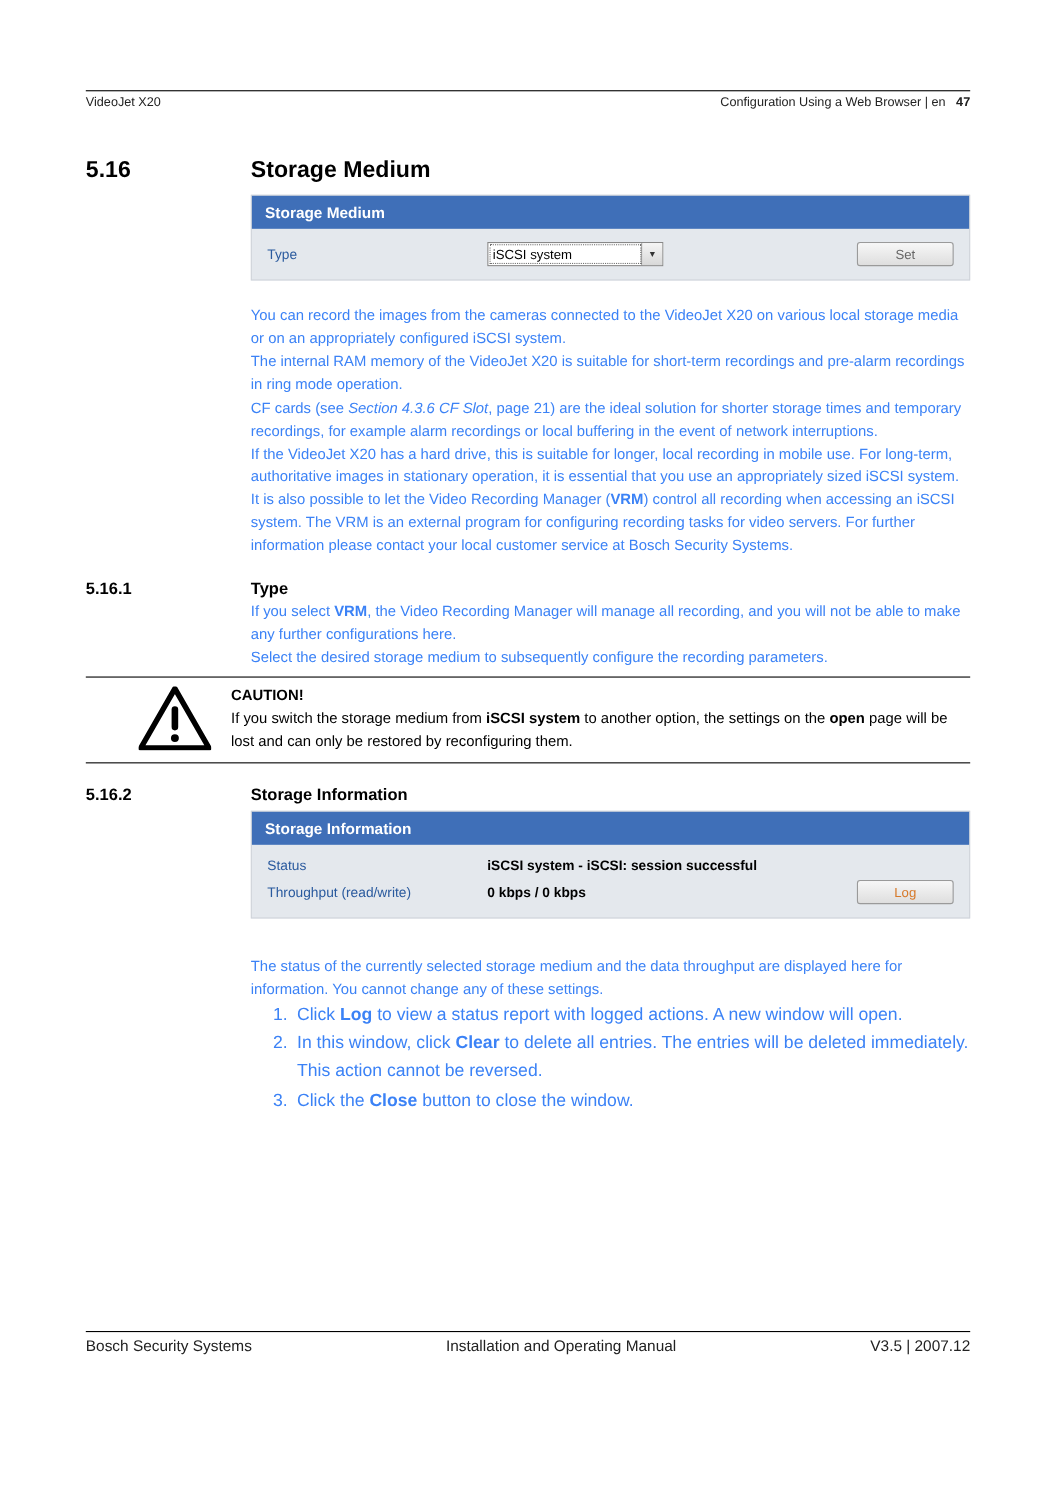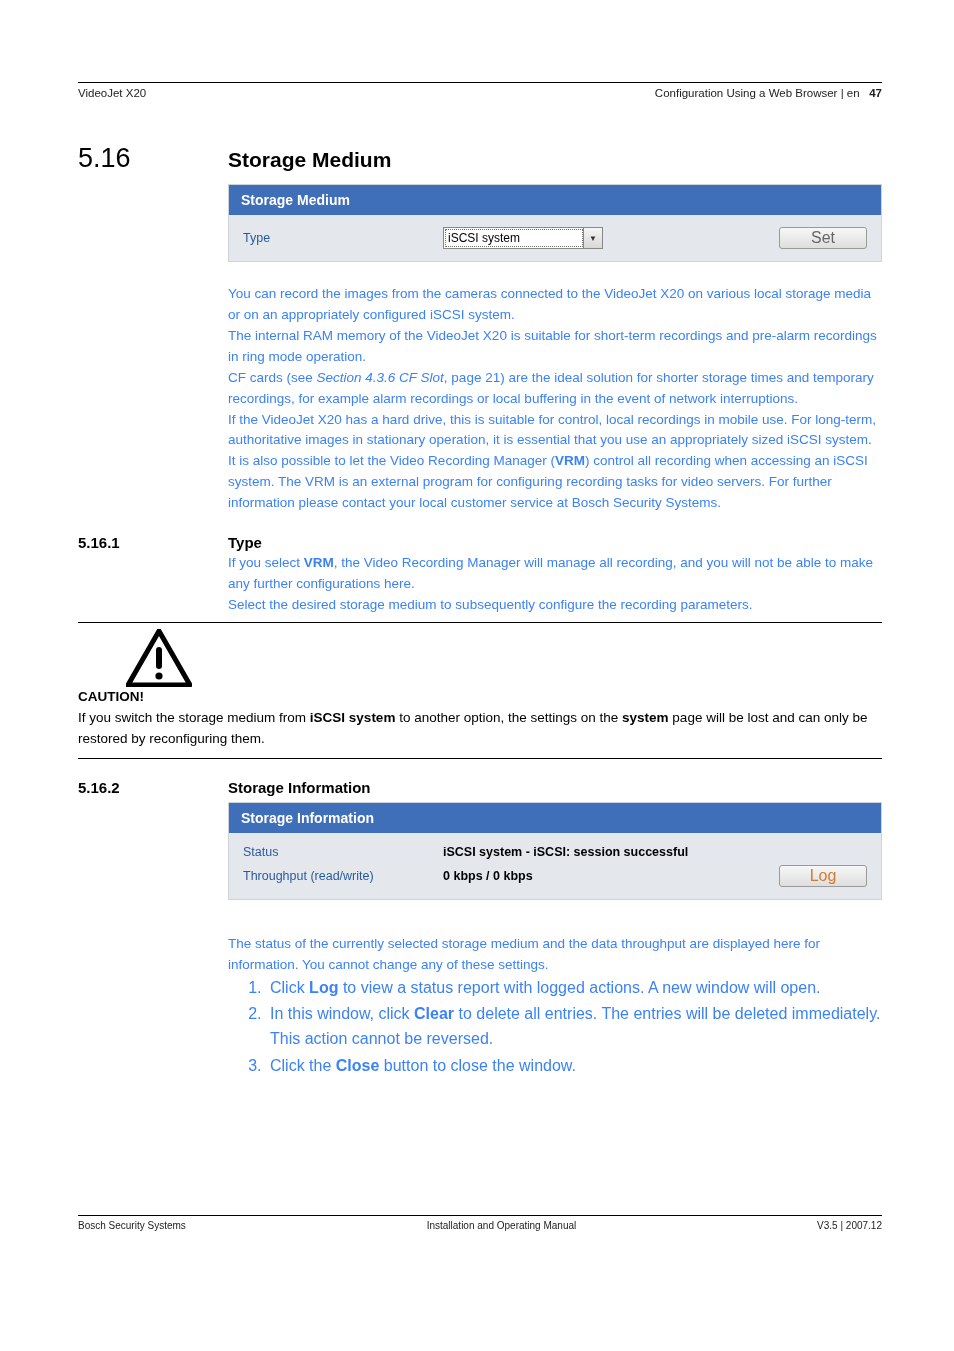--- a/index.html
+++ b/index.html
@@ -24,22 +24,22 @@
   }
   .header-right { }
   .header-right b { font-weight: 700; }
   .section-row {
     display: flex;
     align-items: baseline;
     margin-bottom: 10px;
   }
   .sec-num {
     width: 150px;
-    font-size: 27px;
-    font-weight: 400;
+    font-size: 21px;
+    font-weight: 700;
     flex-shrink: 0;
   }
   .sec-num-sub {
     width: 150px;
     font-size: 15px;
     font-weight: 700;
     flex-shrink: 0;
   }
   .sec-title { font-size: 21px; font-weight: 700; }
   .sub-title { font-size: 15px; font-weight: 700; }
@@ -115,34 +115,34 @@
     color: #333;
   }
   .win-btn {
     display: inline-flex;
     align-items: center;
     justify-content: center;
     background: linear-gradient(#f7f7f7,#dedede);
     border: 1px solid #9a9a9a;
     border-radius: 3px;
     color: #666;
-    font-size: 16px;
+    font-size: 12px;
     height: 22px;
     min-width: 88px;
     padding: 0 12px;
   }
   .win-btn.orange { color: #d77a2b; }
   .panel-right { margin-left: auto; }
   .caution-block {
     border-top: 1px solid #000;
     border-bottom: 1px solid #000;
     padding: 6px 0 8px 0;
     margin: 6px 0 20px 0;
     display: flex;
-    flex-direction: column;
+    gap: 14px;
   }
   .caution-icon {
     width: 74px;
     flex-shrink: 0;
     display: flex;
     align-items: center;
     justify-content: center;
     margin-left: 44px;
   }
   .caution-text {
@@ -158,21 +158,21 @@
   ol.steps li { padding-left: 4px; margin-bottom: 2px; }
   .footer {
     position: absolute;
     left: 78px; right: 72px;
     bottom: 120px;
   }
   .footer-rule { border-top: 1px solid #000; margin-bottom: 4px; }
   .footer-row {
     display: flex;
     justify-content: space-between;
-    font-size: 10px;
+    font-size: 14px;
     color: #222;
     align-items: center;
   }
   .spacer-12 { height: 12px; }
   .spacer-20 { height: 20px; }
 </style>
 </head>
 <body>
 
 <div class="page">
@@ -205,21 +205,21 @@
         </div>
       </div>
     </div>
 
     <div class="body-text">
       <p>You can record the images from the cameras connected to the VideoJet X20 on various local storage media or on an appropriately configured iSCSI system.</p>
       <p>The internal RAM memory of the VideoJet X20 is suitable for short-term recordings and pre-alarm recordings in ring mode operation.</p>
       <p>
         <span>CF cards (see </span><i>Section 4.3.6 CF Slot</i><span>, page 21) are the ideal solution for shorter storage times and temporary recordings, for example alarm recordings or local buffering in the event of network interruptions.</span>
       </p>
-      <p>If the VideoJet X20 has a hard drive, this is suitable for control, local recordings in mobile use. For long-term, authoritative images in stationary operation, it is essential that you use an appropriately sized iSCSI system.</p>
+      <p>If the VideoJet X20 has a hard drive, this is suitable for longer, local recording in mobile use. For long-term, authoritative images in stationary operation, it is essential that you use an appropriately sized iSCSI system.</p>
       <p>
         <span>It is also possible to let the Video Recording Manager (</span><b>VRM</b><span>) control all recording when accessing an iSCSI system. The VRM is an external program for configuring recording tasks for video servers. For further information please contact your local customer service at Bosch Security Systems.</span>
       </p>
     </div>
   </div>
 
   <div class="spacer-20"></div>
 
   <div class="section-row" style="margin-bottom:2px;">
     <div class="sec-num-sub">5.16.1</div>
@@ -235,21 +235,21 @@
   <div class="caution-block">
     <div class="caution-icon">
       <svg width="66" height="58" viewBox="0 0 66 58">
         <polygon points="33,2 64,56 2,56" fill="none" stroke="#000" stroke-width="5" stroke-linejoin="round"></polygon>
         <rect x="30" y="18" width="6" height="22" rx="3" fill="#000"></rect>
         <circle cx="33" cy="47" r="3.6" fill="#000"></circle>
       </svg>
     </div>
     <div class="caution-text" style="flex:1;">
       <b>CAUTION!</b><br>
-      <span>If you switch the storage medium from </span><b>iSCSI system</b><span> to another option, the settings on the </span><b>system</b><span> page will be lost and can only be restored by reconfiguring them.</span>
+      <span>If you switch the storage medium from </span><b>iSCSI system</b><span> to another option, the settings on the </span><b>open</b><span> page will be lost and can only be restored by reconfiguring them.</span>
     </div>
   </div>
 
   <div class="section-row" style="margin-bottom:6px;">
     <div class="sec-num-sub">5.16.2</div>
     <div class="sub-title">Storage Information</div>
   </div>
 
   <div class="content-indent">
     <div class="panel">

